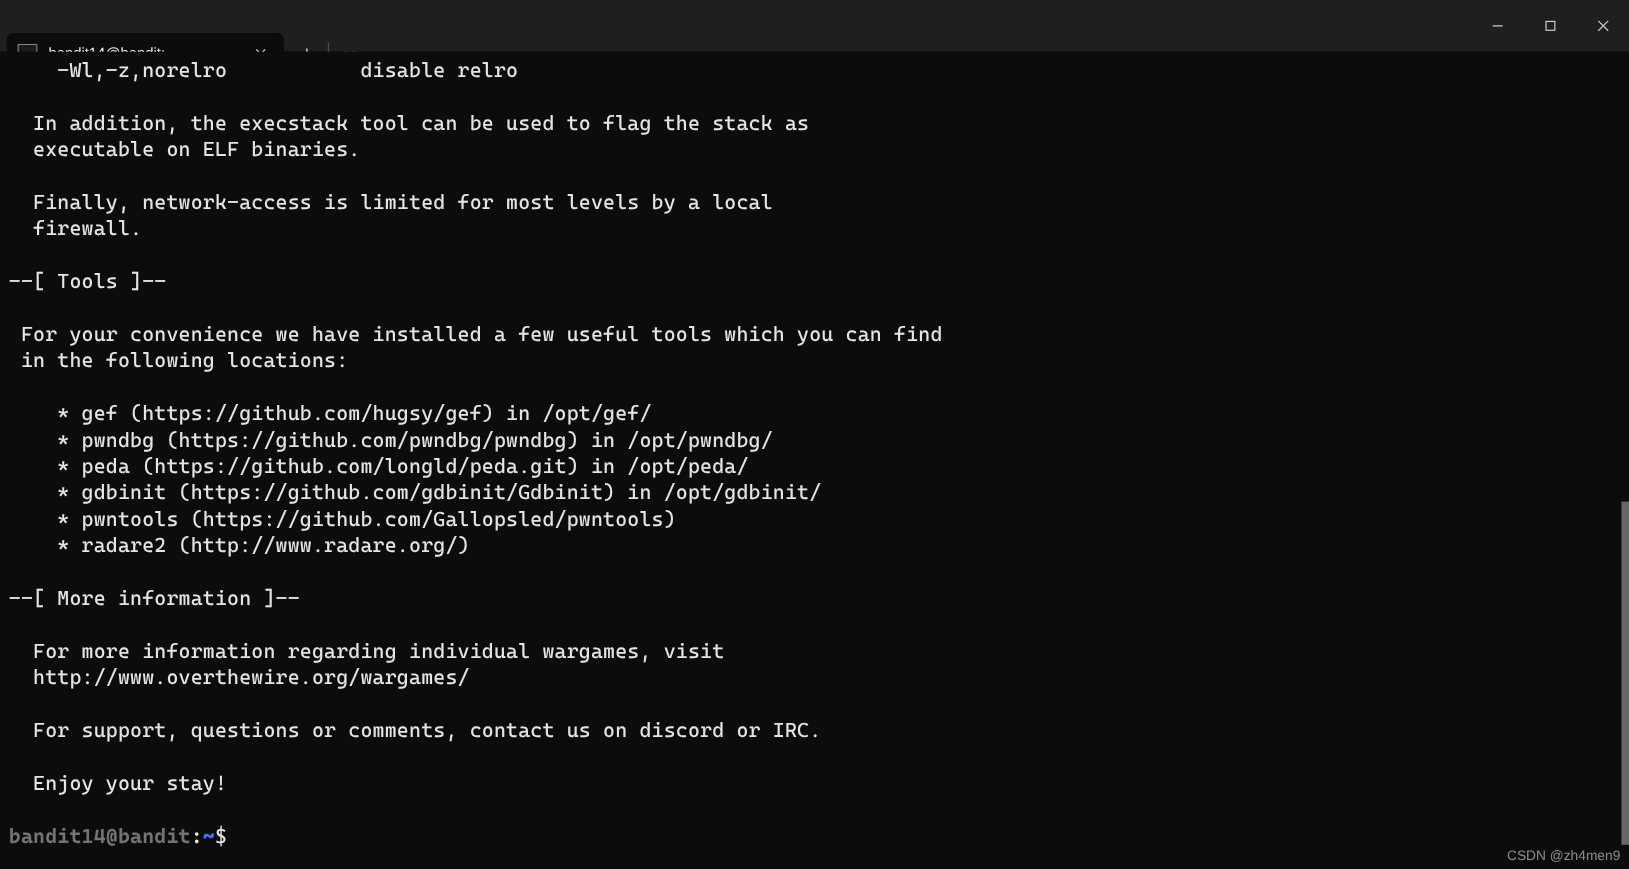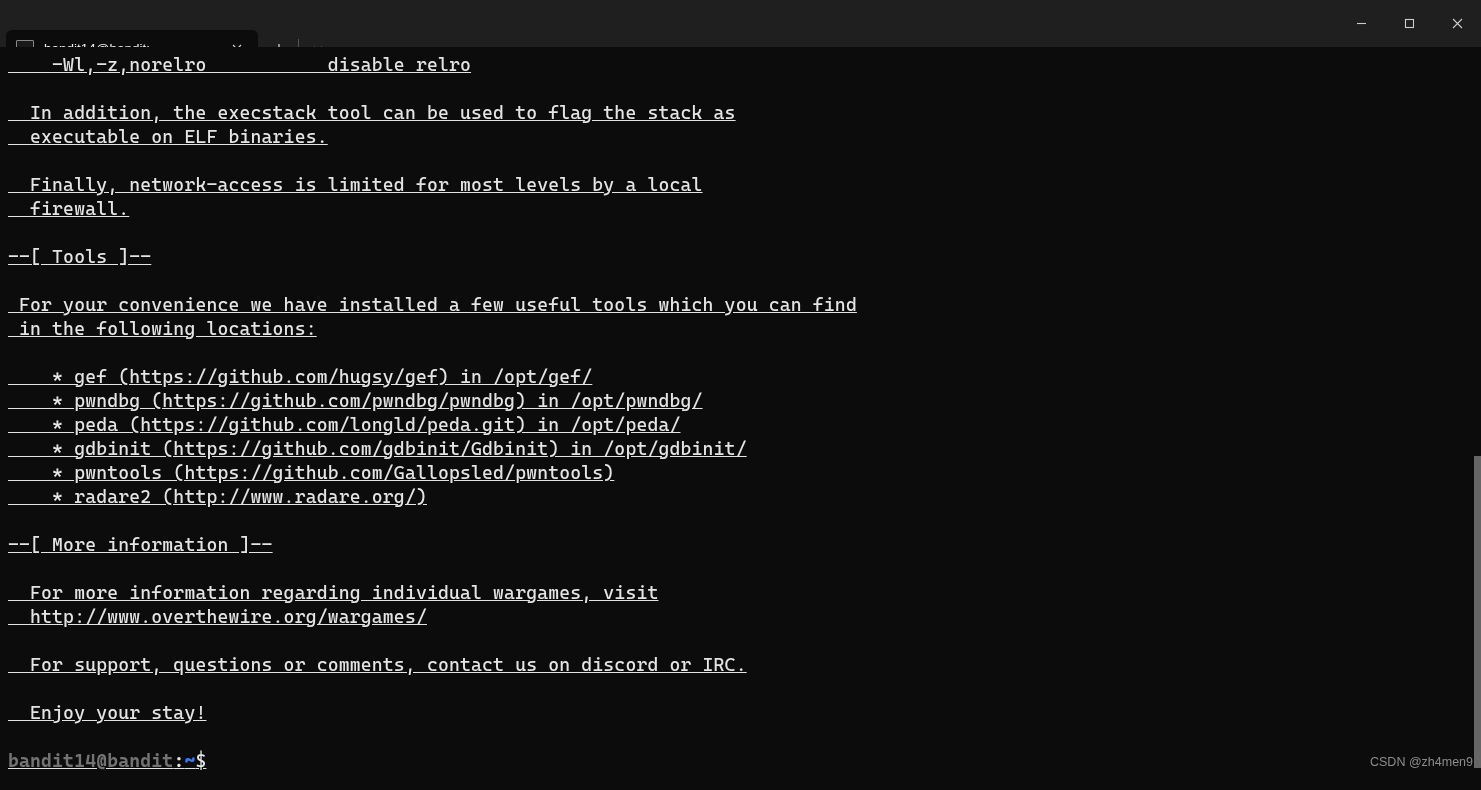--- a/index.html
+++ b/index.html
@@ -13,30 +13,30 @@
   .tab-title{color:#eee;font-family:"Segoe UI",sans-serif;font-size:13.5px;flex:1;white-space:nowrap;overflow:hidden;text-overflow:ellipsis;}
   .tab-close{width:18px;height:18px;display:flex;align-items:center;justify-content:center;margin-left:10px;border-radius:3px;}
   .tab-close svg{width:10px;height:10px;}
   .newtab{display:flex;align-items:center;height:37px;margin-left:4px;margin-top:0;}
   .newtab-btn,.dropdown-btn{width:34px;height:30px;display:flex;align-items:center;justify-content:center;border-radius:4px;color:#ccc;cursor:pointer;align-self:center;}
   .divider{width:1px;height:20px;background:#555;margin:0 2px;align-self:center;}
   .drag-region{flex:1;}
   .winctrl{display:flex;}
   .winbtn{width:48px;height:47px;display:flex;align-items:center;justify-content:center;color:#ccc;cursor:pointer;}
   
-  .terminal{flex:1;background:#0c0c0c;color:#e4e4e4;white-space:pre;padding:6px 18px 0 8px;overflow:hidden;position:relative;letter-spacing:0.01em;text-decoration:underline;}
+  .terminal{flex:1;background:#0c0c0c;color:#e4e4e4;white-space:pre;padding:6px 18px 0 8px;overflow:hidden;position:relative;letter-spacing:0.01em;}
   .prompt-user{color:#737373;font-weight:bold;}
   .prompt-colon{color:#e4e4e4;font-weight:bold;}
   .prompt-path{color:#3b78ff;font-weight:bold;}
   .prompt-dollar{color:#e4e4e4;}
   
   .scrollbar{position:absolute;right:0;top:47px;bottom:0;width:8px;background:transparent;}
   .scrollbar-thumb{position:absolute;right:0;width:7px;background:#666;border-radius:0;top:55%;height:42%;}
   
-  .watermark{position:absolute;right:8px;bottom:16px;color:#9a9a9a;font-family:"Segoe UI",sans-serif;font-size:12.5px;opacity:0.9;}
+  .watermark{position:absolute;right:8px;bottom:0;color:#9a9a9a;font-family:"Segoe UI",sans-serif;font-size:12.5px;opacity:0.9;}
 </style>
 </head>
 <body>
 
 <div class="window">
 
   <div class="titlebar">
     <div class="tabstrip">
       <div class="tab">
         <span class="tab-icon"></span>

